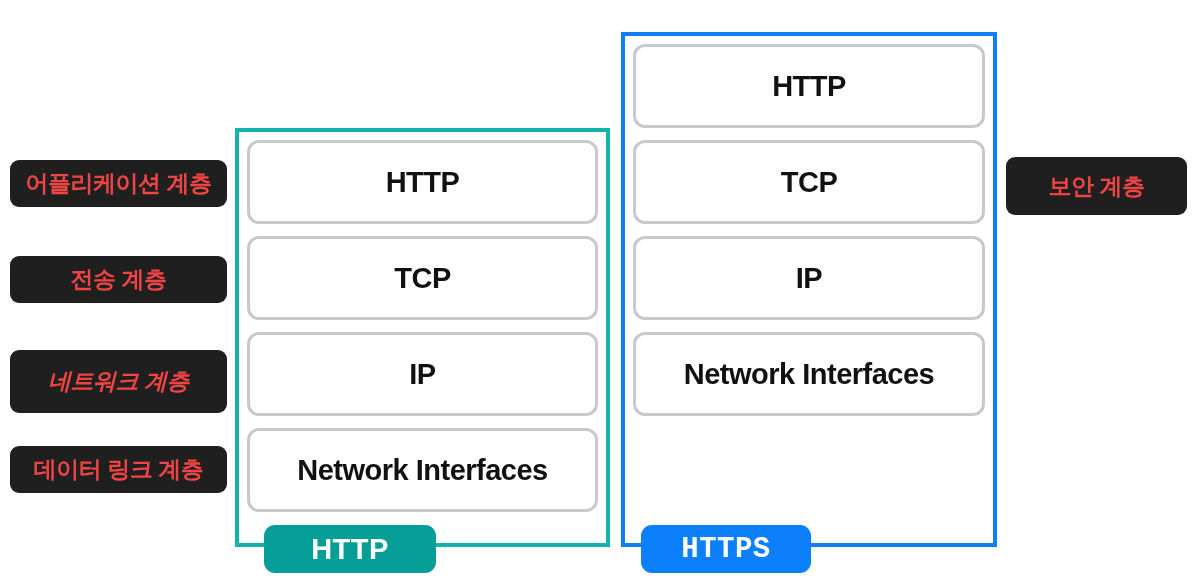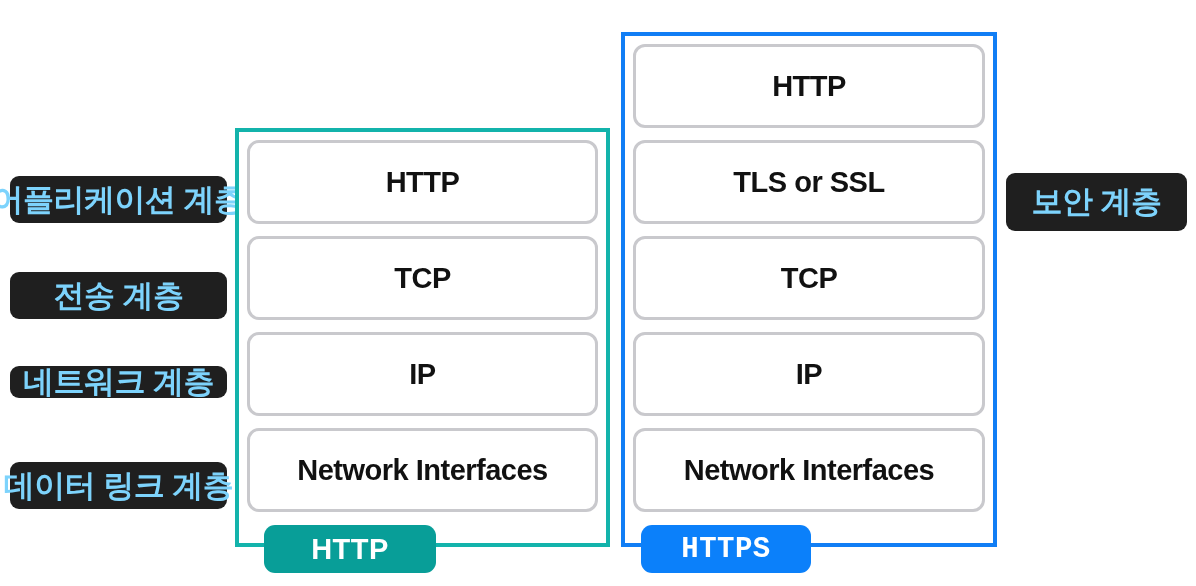--- a/index.html
+++ b/index.html
@@ -13,34 +13,33 @@
     height: 586px;
     background: #ffffff;
     font-family: "Liberation Sans", "DejaVu Sans", sans-serif;
     overflow: hidden;
   }
 
   
   .side-label {
     position: absolute;
     background: #1f1f1f;
-    color: #7dd3fc;
+    color: #ef4444;
     border-radius: 9px;
     display: flex;
     align-items: center;
     justify-content: center;
     font-weight: 700;
-    font-size: 31px;
+    font-size: 23px;
     letter-spacing: -0.5px;
     white-space: nowrap;
-    margin-top: 16px;
   }
   .label-application { left: 10px;   top: 160px; width: 217px; height: 47px; }
   .label-transport   { left: 10px;   top: 256px; width: 217px; height: 47px; }
-  .label-network     { left: 10px;   top: 350px; width: 217px; height: 32px; }
+  .label-network     { left: 10px;   top: 350px; width: 217px; height: 63px; font-style: italic; }
   .label-datalink    { left: 10px;   top: 446px; width: 217px; height: 47px; }
   .label-security    { left: 1006px; top: 157px; width: 181px; height: 58px; }
 
   
   .stack {
     position: absolute;
     box-sizing: border-box;
     background: #ffffff;
     display: flex;
     flex-direction: column;
@@ -104,21 +103,20 @@
 
   <div class="stack stack-http">
     <div class="layer-box">HTTP</div>
     <div class="layer-box">TCP</div>
     <div class="layer-box">IP</div>
     <div class="layer-box">Network Interfaces</div>
   </div>
 
   <div class="stack stack-https">
     <div class="layer-box">HTTP</div>
-    <div class="layer-box">TLS or SSL</div>
     <div class="layer-box">TCP</div>
     <div class="layer-box">IP</div>
     <div class="layer-box">Network Interfaces</div>
   </div>
 
   <div class="side-label label-security">보안 계층</div>
 
   <div class="badge badge-http">HTTP</div>
   <div class="badge badge-https">HTTPS</div>
 

